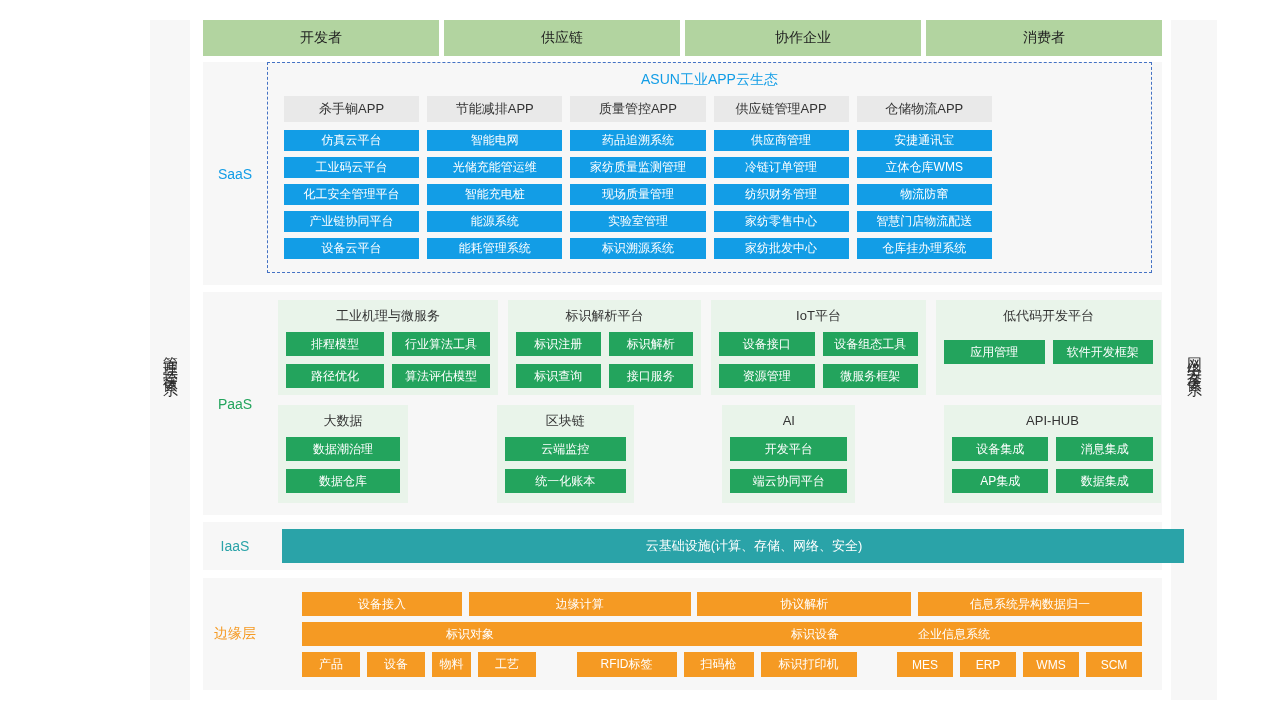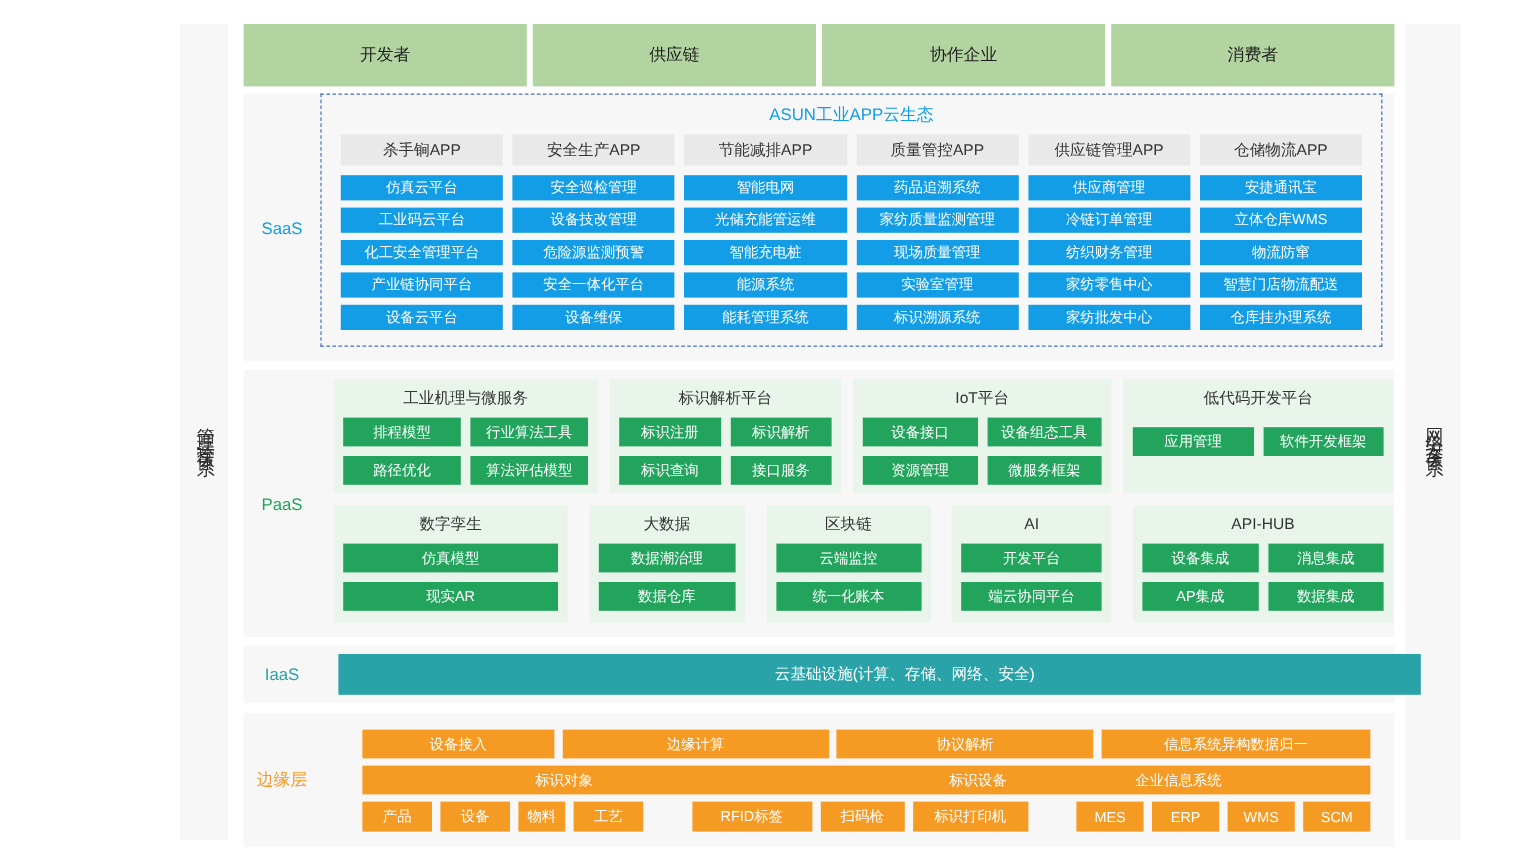--- a/index.html
+++ b/index.html
@@ -10,21 +10,21 @@
   .side-strip{position:absolute;top:20px;height:680px;background:var(--panel-gray,#f7f7f7);
     display:flex;align-items:center;justify-content:center;}
   .side-strip.left{left:150px;width:40px;}
   .side-strip.right{left:1171px;width:46px;}
   .v-text{writing-mode:vertical-rl;font-size:15px;letter-spacing:5px;color:#2b2b2b;}
 
   
   .main{position:absolute;left:203px;top:20px;width:959px;}
 
   
-  .role-row{display:grid;grid-template-columns:repeat(4,1fr);gap:5px;height:52px;margin-bottom:6px;}
+  .role-row{display:grid;grid-template-columns:repeat(4,1fr);gap:5px;height:36px;margin-bottom:6px;}
   .role-box{background:var(--role-green,#b2d4a0);display:flex;align-items:center;justify-content:center;
     font-size:14px;color:#1f1f1f;}
 
   
   .panel{position:relative;background:var(--panel-gray,#f7f7f7);width:100%;box-sizing:border-box;}
   .layer-label{position:absolute;left:0;top:50%;transform:translateY(-50%);width:64px;
     text-align:center;font-size:14px;}
   .lbl-blue{color:var(--blue,#129de6);}
   .lbl-green{color:var(--green,#23a45d);}
   .lbl-teal{color:var(--teal,#2aa3a8);}
@@ -101,28 +101,20 @@
         <div class="saas-cols">
             <div class="app-col">
               <div class="app-col-title">杀手锏APP</div>
               <div class="blue-btn">仿真云平台</div>
               <div class="blue-btn">工业码云平台</div>
               <div class="blue-btn">化工安全管理平台</div>
               <div class="blue-btn">产业链协同平台</div>
               <div class="blue-btn">设备云平台</div>
             </div>
             <div class="app-col">
-              <div class="app-col-title">安全生产APP</div>
-              <div class="blue-btn">安全巡检管理</div>
-              <div class="blue-btn">设备技改管理</div>
-              <div class="blue-btn">危险源监测预警</div>
-              <div class="blue-btn">安全一体化平台</div>
-              <div class="blue-btn">设备维保</div>
-            </div>
-            <div class="app-col">
               <div class="app-col-title">节能减排APP</div>
               <div class="blue-btn">智能电网</div>
               <div class="blue-btn">光储充能管运维</div>
               <div class="blue-btn">智能充电桩</div>
               <div class="blue-btn">能源系统</div>
               <div class="blue-btn">能耗管理系统</div>
             </div>
             <div class="app-col">
               <div class="app-col-title">质量管控APP</div>
               <div class="blue-btn">药品追溯系统</div>
@@ -183,27 +175,20 @@
           </div>
           <div class="paas-group" style="width: 225px;">
             <div class="paas-group-title">低代码开发平台</div>
             <div class="paas-grid two single-row">
               <div class="green-btn">应用管理</div>
               <div class="green-btn">软件开发框架</div>
             </div>
           </div>
         </div>
       <div class="paas-row r2">
-          <div class="paas-group" style="width: 195px;">
-            <div class="paas-group-title">数字孪生</div>
-            <div class="paas-grid one">
-              <div class="green-btn">仿真模型</div>
-              <div class="green-btn">现实AR</div>
-            </div>
-          </div>
           <div class="paas-group" style="width: 130px;">
             <div class="paas-group-title">大数据</div>
             <div class="paas-grid one">
               <div class="green-btn">数据潮治理</div>
               <div class="green-btn">数据仓库</div>
             </div>
           </div>
           <div class="paas-group" style="width: 137px;">
             <div class="paas-group-title">区块链</div>
             <div class="paas-grid one">
@@ -240,21 +225,21 @@
       <div class="edge-rows">
         <div class="edge-row1">
             <div class="orange-btn" style="width: 160px;">设备接入</div>
             <div class="orange-btn" style="width: 222px;">边缘计算</div>
             <div class="orange-btn" style="width: 214px;">协议解析</div>
             <div class="orange-btn" style="width: 224px;">信息系统异构数据归一</div>
           </div>
         <div class="edge-cat-bar">
             <span class="edge-cat-label" style="left: 168px;">标识对象</span>
             <span class="edge-cat-label" style="left: 513px;">标识设备</span>
-            <span class="edge-cat-label" style="left: 680px;">企业信息系统</span>
+            <span class="edge-cat-label" style="left: 652px;">企业信息系统</span>
           </div>
         <div class="edge-row3">
             <div class="edge-dev-group">
               <div class="orange-btn" style="width: 58px;">产品</div>
               <div class="orange-btn" style="width: 58px;">设备</div>
               <div class="orange-btn" style="width: 39px;">物料</div>
               <div class="orange-btn" style="width: 58px;">工艺</div>
             </div>
             <div class="edge-dev-group">
               <div class="orange-btn" style="width: 100px;">RFID标签</div>

